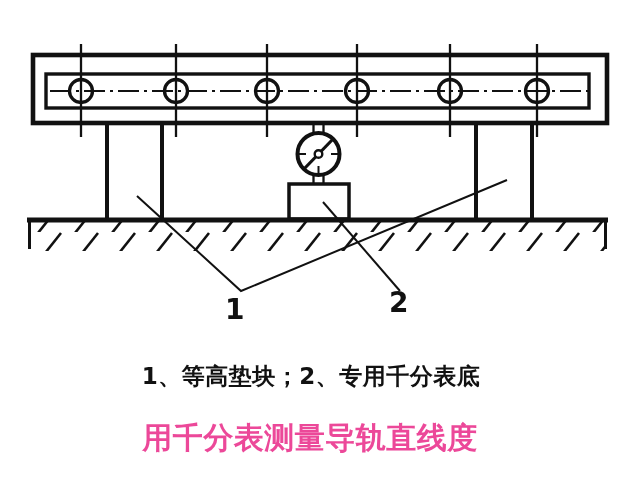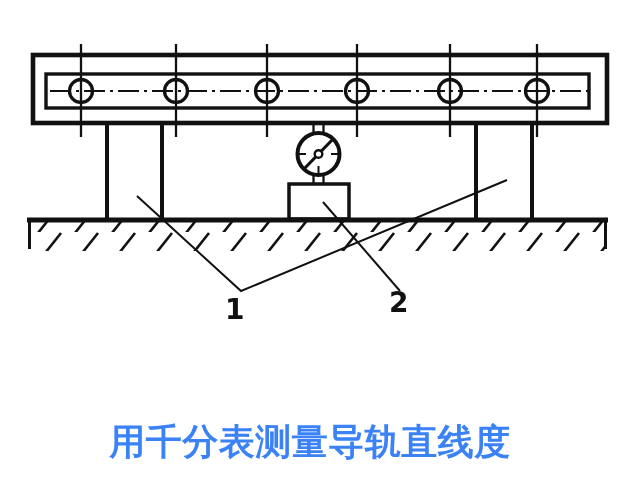--- a/index.html
+++ b/index.html
@@ -26,23 +26,23 @@
     color:#111;
     font-weight:bold;
     font-size:23px;
     white-space:nowrap;
     letter-spacing:0.5px;
   }
   .fig-title{
     position:absolute;
     top:418px;left:310px;
     transform:translateX(-50%);
-    color:#3b82f6;
+    color:#ec4899;
     font-weight:bold;
-    font-size:36px;
+    font-size:30px;
     white-space:nowrap;
     letter-spacing:0.5px;
   }
 </style>
 </head>
 <body>
 
 <div class="stage">
 
   <svg class="diagram" width="640" height="480" viewBox="0 0 640 480">
@@ -105,16 +105,17 @@
       <line x1="605.5" y1="220" x2="605.5" y2="249" stroke="#111111" stroke-width="3"></line>
     </g>
 
     <polyline points="137,196 241,291 507,180" fill="none" stroke="#111111" stroke-width="2"></polyline>
     <line x1="323" y1="202" x2="400" y2="291" stroke="#111111" stroke-width="2"></line>
   </svg>
 
   <div class="part-label" style="left:225px;top:296px;">1</div>
   <div class="part-label" style="left:389px;top:289px;">2</div>
 
+  <div class="caption">1、等高垫块；2、专用千分表底</div>
 
   <div class="fig-title">用千分表测量导轨直线度</div>
 
 </div>
 
 </body></html>

